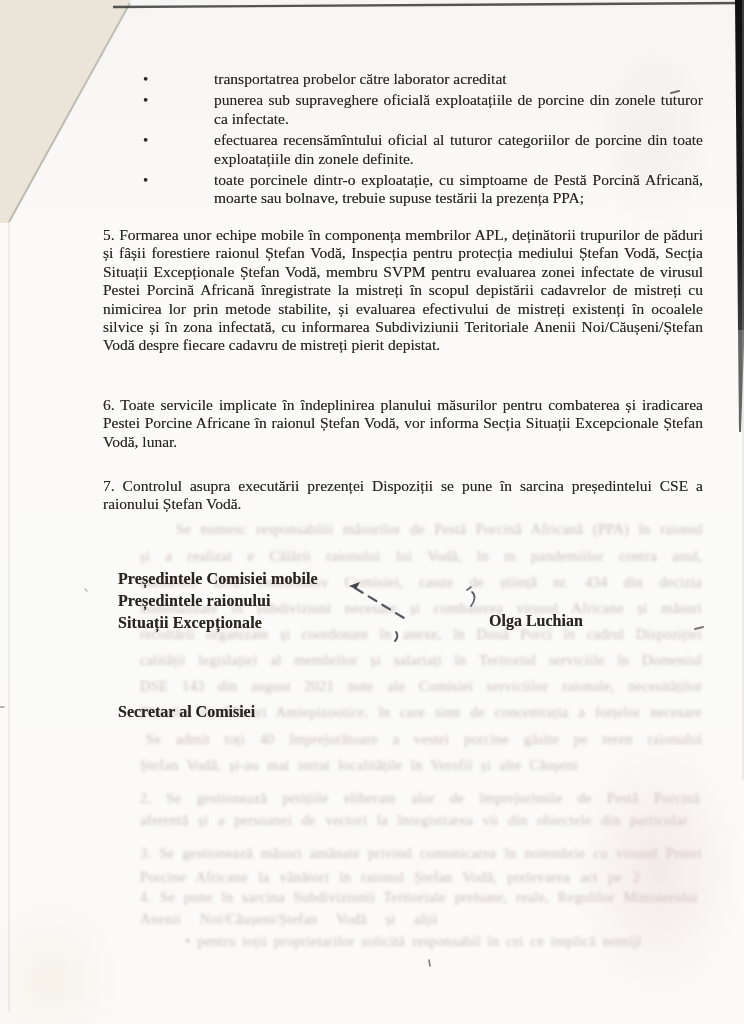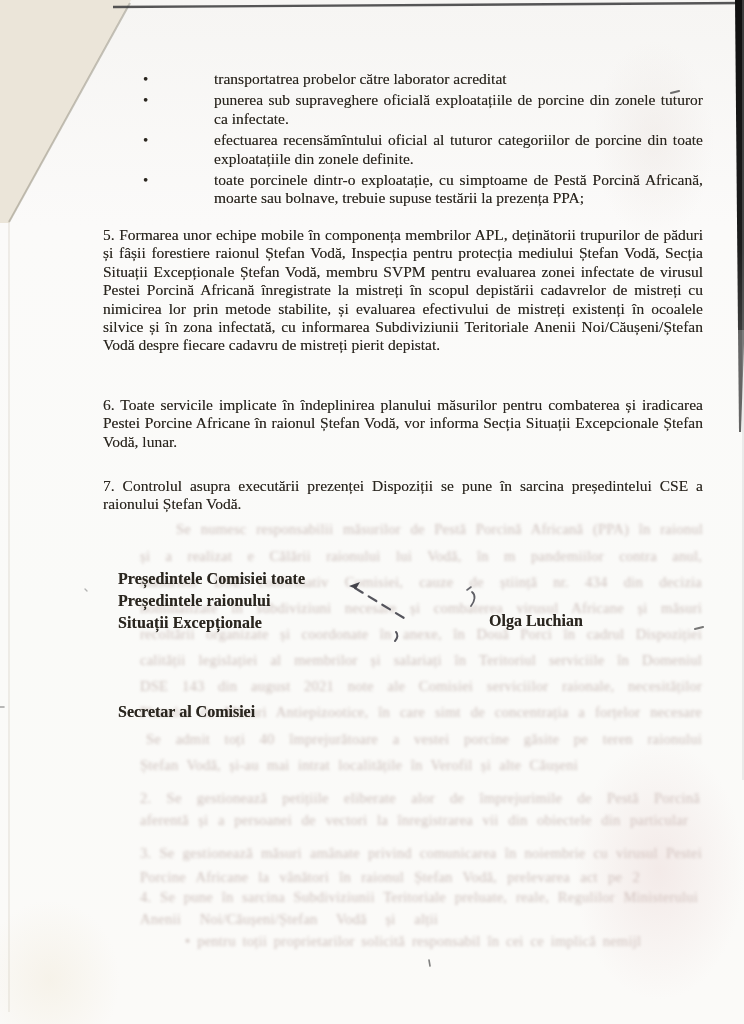--- a/index.html
+++ b/index.html
@@ -121,21 +121,21 @@
         <span class="bullet-dot">•</span>
         <span class="bullet-text">toate porcinele dintr-o exploatație, cu simptoame de Pestă Porcină Africană, moarte sau bolnave, trebuie supuse testării la prezența PPA;</span>
       </li>
     </ul>
 
   <p class="para para-5 doc-text ink">5. Formarea unor echipe mobile în componența membrilor APL, deținătorii trupurilor de păduri și fâșii forestiere raionul Ștefan Vodă,  Inspecția pentru protecția mediului Ștefan Vodă, Secția Situații Excepționale Ștefan Vodă, membru SVPM pentru evaluarea zonei infectate de virusul Pestei Porcină Africană înregistrate la mistreți în scopul depistării cadavrelor de mistreți cu nimicirea lor prin metode stabilite, și evaluarea efectivului de mistreți existenți în ocoalele silvice și în zona infectată, cu informarea Subdiviziunii Teritoriale Anenii Noi/Căușeni/Ștefan Vodă despre fiecare cadavru de mistreți pierit depistat.</p>
   <p class="para para-6 doc-text ink">6. Toate servicile implicate în îndeplinirea planului măsurilor pentru combaterea și iradicarea Pestei Porcine Africane în raionul Ștefan Vodă, vor informa Secția Situații Excepcionale Ștefan Vodă, lunar.</p>
   <p class="para para-7 doc-text ink">7. Controlul asupra executării prezenței Dispoziții se pune în sarcina președintelui CSE a raionului Ștefan Vodă.</p>
 
   <div class="sig-roles ink" id="sig-roles">
-      <div>Președintele Comisiei toate</div>
+      <div>Președintele Comisiei mobile</div>
       <div>Președintele raionului</div>
       <div>Situații Excepționale</div>
     </div>
   <div class="signer-name ink">Olga Luchian</div>
   <div class="secretary-label ink">Secretar al Comisiei</div>
 
   <svg class="artifacts" width="744" height="1024" viewBox="0 0 744 1024">
     <defs>
       <linearGradient id="stripGrad" x1="0" y1="0" x2="0" y2="1">
         <stop offset="0" stop-color="#101010"></stop>

